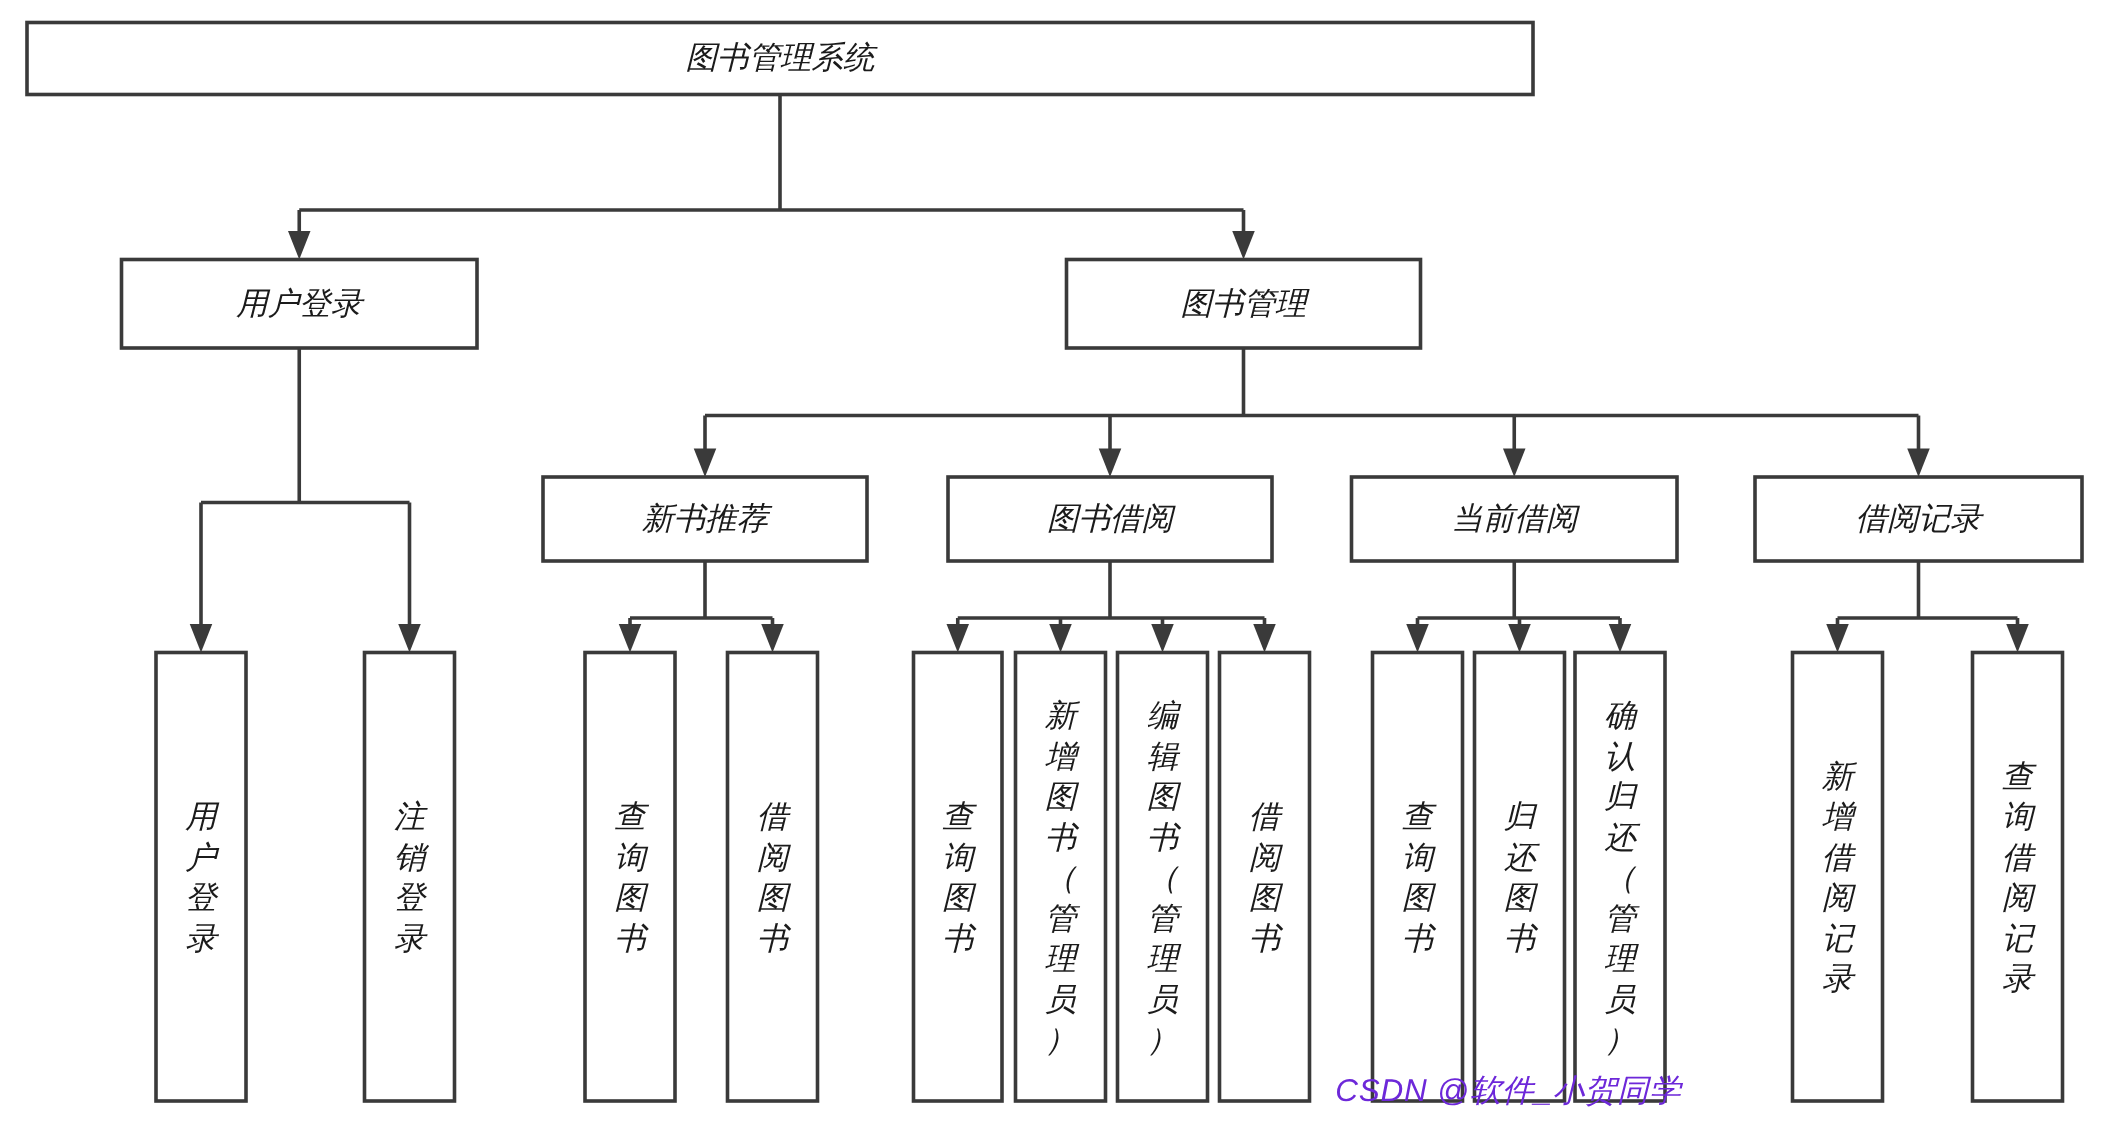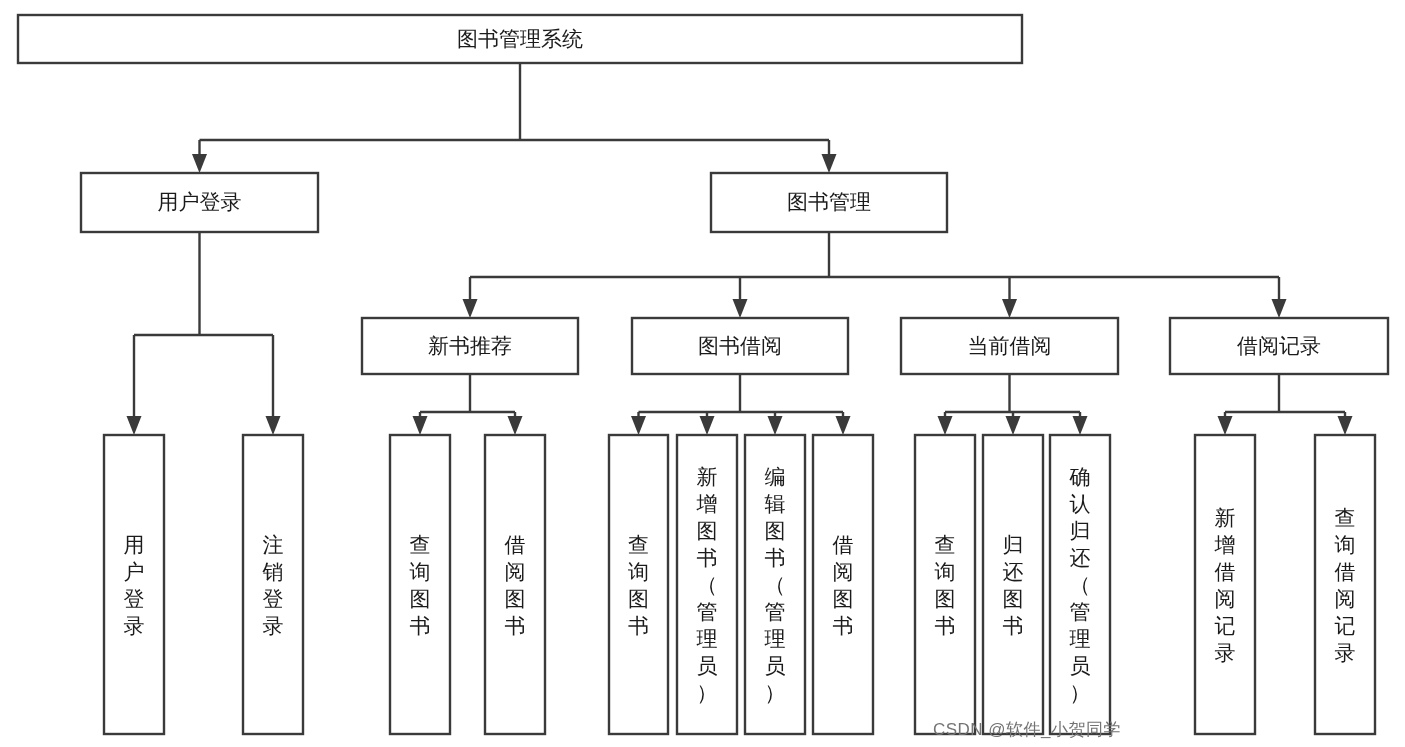--- a/index.html
+++ b/index.html
@@ -11,20 +11,21 @@
     width: 1405px;
     height: 747px;
     font-family: "Liberation Sans", "DejaVu Sans", sans-serif;
     overflow: hidden;
     position: relative;
   }
   #diagram-root {
     position: relative;
     width: 1129px;
     height: 747px;
+    font-style: italic;
   }
   svg.flow {
     position: absolute;
     top: 0;
     left: 0;
     width: 1405px;
     height: 747px;
   }
   .box-rect {
     fill: #ffffff;
@@ -52,22 +53,22 @@
     font-family: "Liberation Sans", "DejaVu Sans", sans-serif;
     font-size: 21px;
     fill: #1b1b1b;
     text-anchor: middle;
   }
   .watermark-text {
     position: absolute;
     right: 8px;
     bottom: 6px;
     font-family: "Liberation Sans", "DejaVu Sans", sans-serif;
-    font-size: 17px;
-    color: #737373;
+    font-size: 21px;
+    color: #6d28d9;
     letter-spacing: 0.5px;
     white-space: nowrap;
     user-select: none;
   }
 </style>
 </head>
 <body>
 
 <div id="diagram-root">
 

